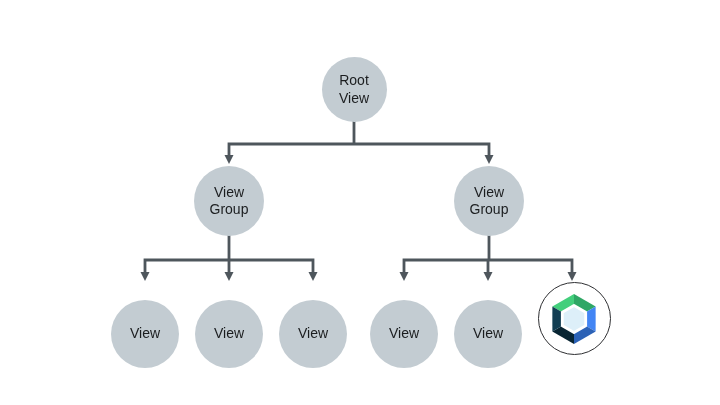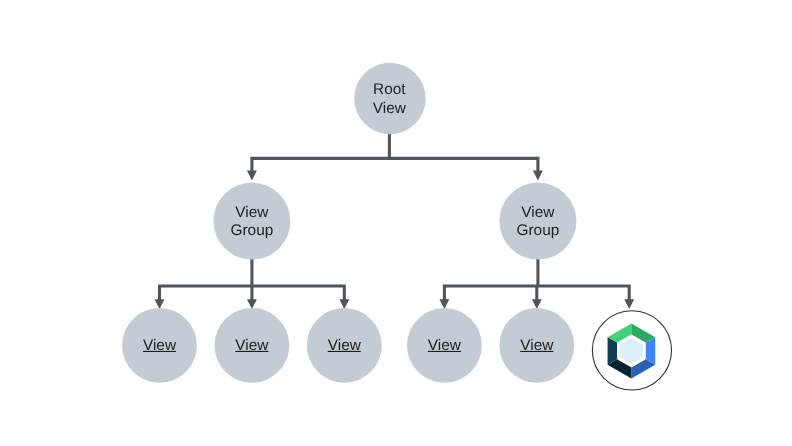--- a/index.html
+++ b/index.html
@@ -50,21 +50,21 @@
     align-items: center;
     justify-content: center;
     text-align: center;
     color: var(--node-text);
     font-size: 14px;
     line-height: 17.5px;
   }
   .node-root   { left: 321.5px; top: 57px;  width: 65px; height: 65px; }
   .node-group-l{ left: 194px;   top: 166px; width: 70px; height: 70px; }
   .node-group-r{ left: 454px;   top: 166px; width: 70px; height: 70px; }
-  .node-view   { width: 68px; height: 68px; top: 280px; text-decoration: underline; }
+  .node-view   { width: 68px; height: 68px; top: 300px; }
   .node-vl1 { left: 111px; }
   .node-vl2 { left: 195px; }
   .node-vl3 { left: 279px; }
   .node-vr1 { left: 370px; }
   .node-vr2 { left: 454px; }
   .node-compose {
     left: 537.5px; top: 282px;
     width: 73px; height: 73px;
     background: var(--compose-circle-fill);
     border: 1.2px solid var(--compose-ring);

